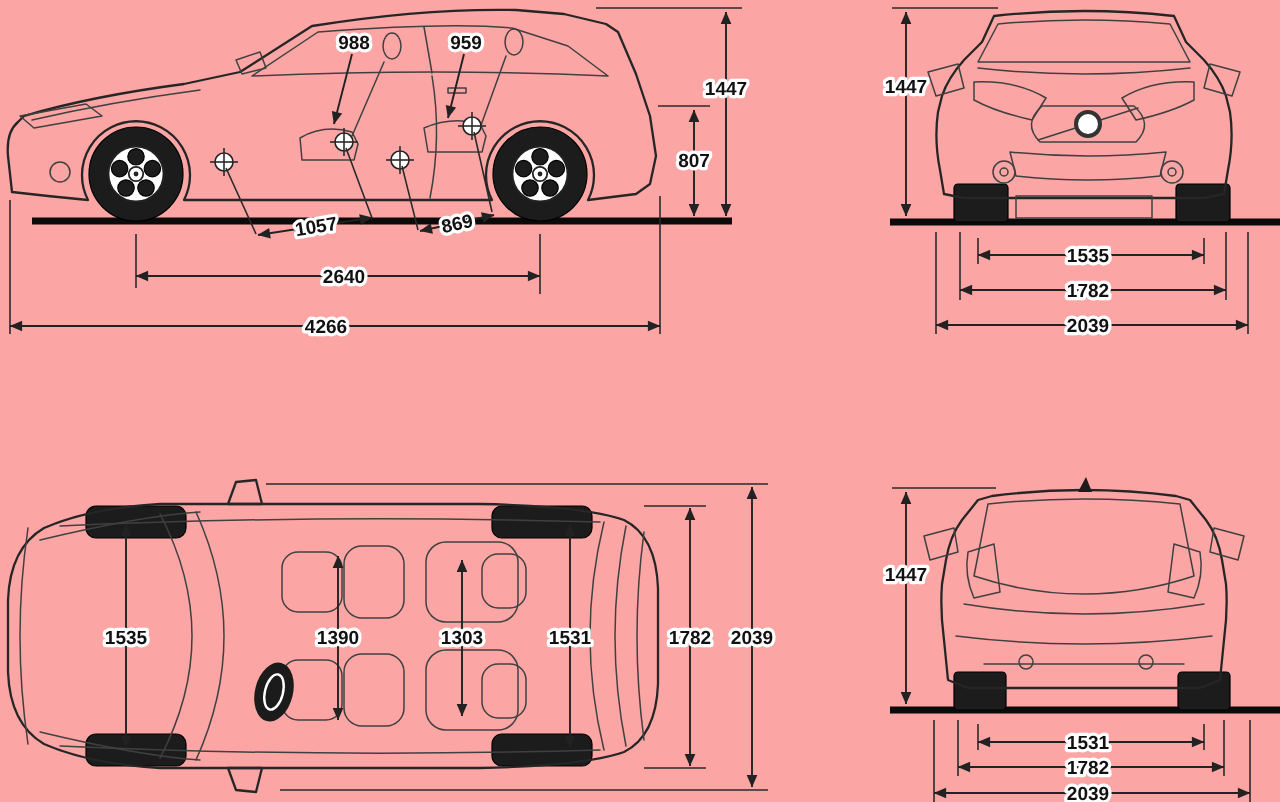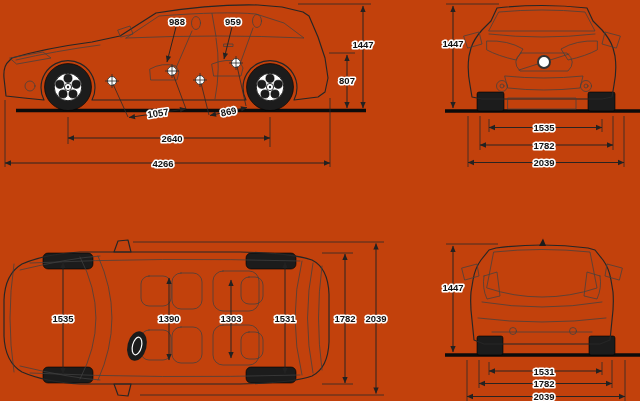--- a/index.html
+++ b/index.html
@@ -1,16 +1,16 @@
 <!DOCTYPE html>
 <html><head>
 <meta charset="utf-8">
 <style>
   html,body{margin:0;padding:0;background:#e8e8e8;}
-  .stage{width:640px;height:401px;background:#c2410c;position:relative;overflow:hidden;
+  .stage{width:640px;height:401px;background:#fca5a5;position:relative;overflow:hidden;
          outline:1px solid #bdbdbd;font-family:"Liberation Sans",sans-serif;}
   svg{display:block;}
   
   .o  {fill:none;stroke:#262626;stroke-width:1.15;stroke-linejoin:round;stroke-linecap:round;}
   .t  {fill:none;stroke:#404040;stroke-width:0.75;stroke-linejoin:round;stroke-linecap:round;}
   .d  {fill:none;stroke:#222222;stroke-width:0.95;}
   .e  {fill:none;stroke:#2a2a2a;stroke-width:0.8;}
   .g  {fill:none;stroke:#0b0b0b;stroke-width:3.4;}
   .f  {fill:#1c1c1c;stroke:#000;stroke-width:0.6;}
   .wht{fill:#ffffff;}

